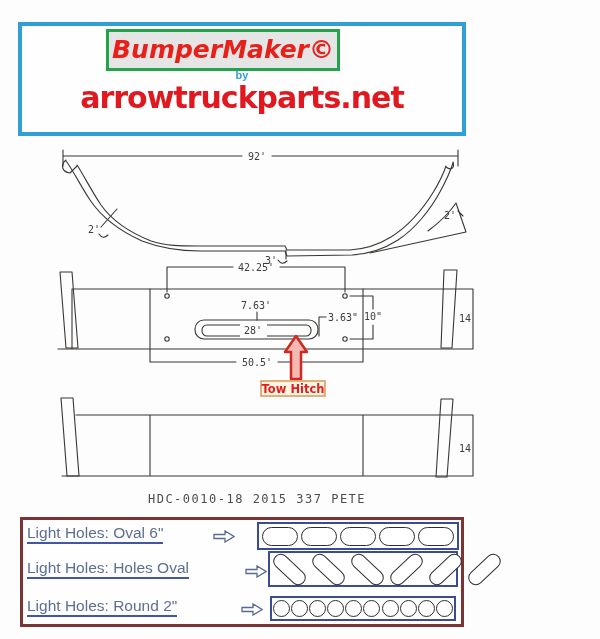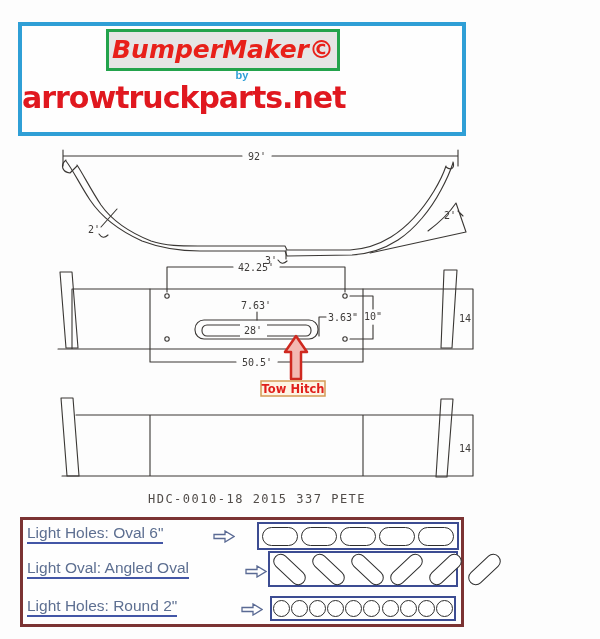--- a/index.html
+++ b/index.html
@@ -8,21 +8,21 @@
 
   
   .header{position:absolute;left:18px;top:22px;width:440px;height:106px;
           border:4px solid #2f9fd6;background:#fefefe;}
   .logo-box{position:absolute;left:84px;top:3px;width:228px;height:36px;
             background:#e5e5e5;border:3px solid #23a34c;text-align:center;}
   .logo-text{font-family:"DejaVu Sans",sans-serif;font-style:italic;font-weight:bold;
              font-size:25px;line-height:36px;color:#e8201a;letter-spacing:0px;white-space:nowrap;}
   .by-text{position:absolute;left:0;top:43px;width:100%;text-align:center;
            font-size:11px;font-weight:bold;color:#2e9fd6;}
-  .site-text{position:absolute;left:0;top:54px;width:100%;
+  .site-text{position:absolute;left:0;top:54px;width:100%;text-align:center;
              font-family:"DejaVu Sans",sans-serif;font-weight:bold;font-size:30px;
              color:#e0181f;letter-spacing:-1px;white-space:nowrap;}
 
   
   .drawing-svg{position:absolute;left:0;top:140px;}
   .sketch{fill:none;stroke:#3a3734;stroke-width:1.1;stroke-linecap:round;stroke-linejoin:round;}
   .dimtext{font-family:"DejaVu Sans Mono",monospace;font-size:10px;fill:#3f3c3a;}
   .caption-text{font-family:"DejaVu Sans Mono",monospace;font-size:12px;letter-spacing:1.5px;fill:#514c49;}
   .tow-text{font-family:"DejaVu Sans",sans-serif;font-weight:bold;font-size:11.5px;fill:#e0201c;}
 
@@ -137,21 +137,21 @@
     </svg>
     <div class="hole-box" style="left:234px;top:2px;width:198px;height:24px;">
         <div class="hole oval"></div>
         <div class="hole oval"></div>
         <div class="hole oval"></div>
         <div class="hole oval"></div>
         <div class="hole oval"></div>
       </div>
 
     <div class="legend-label" style="left:4px;top:39px;">
-      <span>Light Oval: Angled Oval</span>
+      <span>Light Holes: Holes Oval</span>
     </div>
     <svg class="legend-arrow" style="left:222px;top:45px;" width="22" height="13">
       <polygon points="1,4.5 12,4.5 12,1 21,6.5 12,12 12,8.5 1,8.5" fill="#ffffff" stroke="#5a6a94" stroke-width="1.3"></polygon>
     </svg>
     <div class="hole-box" style="left:245px;top:31px;width:186px;height:32px;">
         <div class="hole angled-oval a-left"></div>
         <div class="hole angled-oval a-left"></div>
         <div class="hole angled-oval a-left"></div>
         <div class="hole angled-oval a-right"></div>
         <div class="hole angled-oval a-right"></div>

